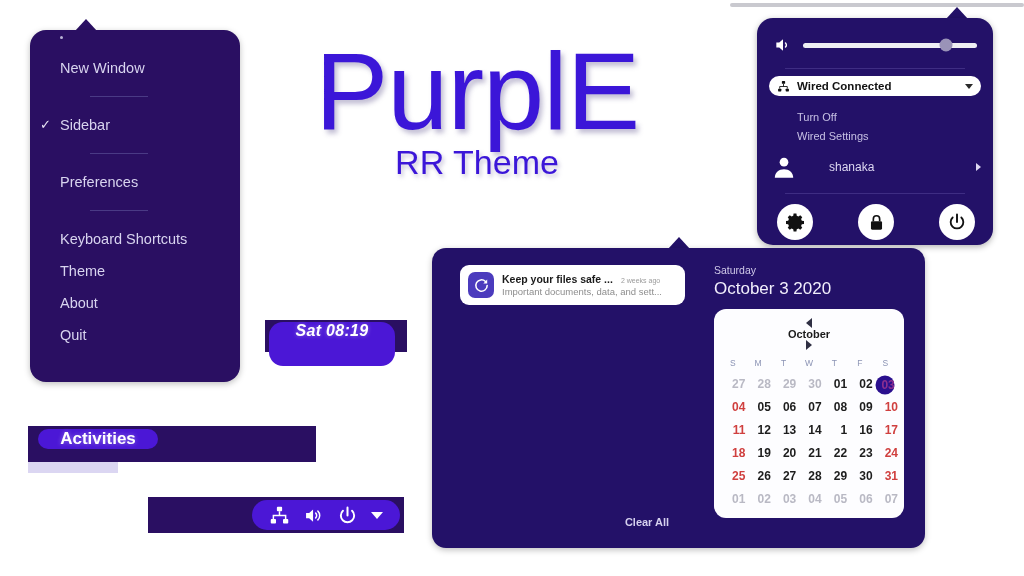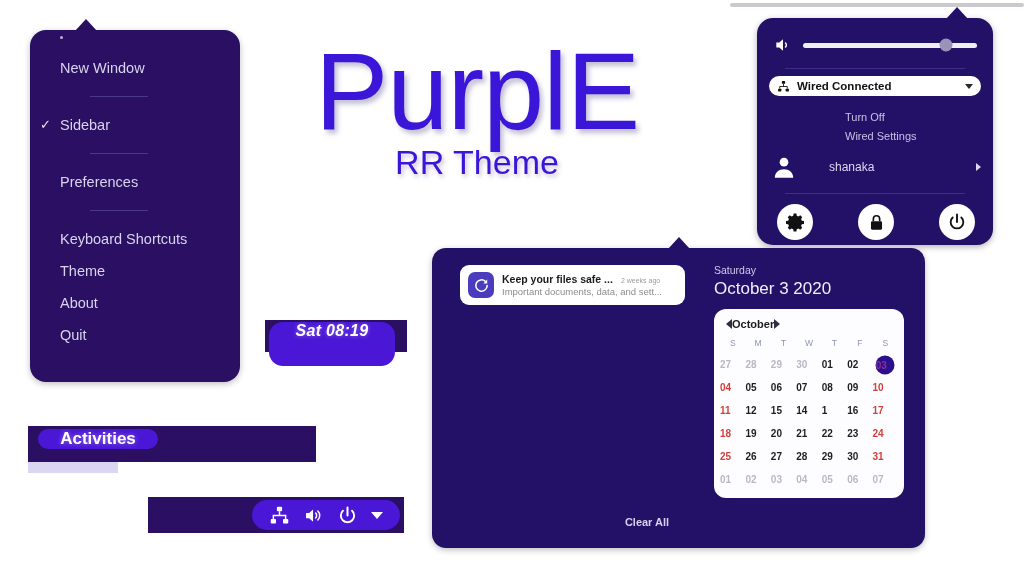--- a/index.html
+++ b/index.html
@@ -164,21 +164,20 @@
     border-left: 4px solid transparent;
     border-right: 4px solid transparent;
     border-top: 5px solid #2a2a2a;
   }
   .sub-action {
     position: absolute;
     left: 40px;
     font-size: 11px;
     color: #c6c0e4;
     white-space: nowrap;
-    margin-left: 48px;
   }
   #net-sub-1 { top: 93px; }
   #net-sub-2 { top: 112px; }
   #user-row {
     position: absolute;
     left: 14px; top: 132px;
     width: 210px; height: 34px;
     display: flex;
     align-items: center;
   }
@@ -389,20 +388,21 @@
     width: 190px;
     background: #fdfdff;
     border-radius: 12px;
     padding: 9px 6px 7px;
     box-sizing: border-box;
   }
   #cal-nav {
     display: flex;
     align-items: center;
     padding: 0 6px 5px;
+    flex-direction: column;
   }
   #cal-month {
     font-size: 11px;
     font-weight: bold;
     color: #1b1b1b;
   }
   .nav-tri-l {
     width: 0; height: 0;
     border-top: 5px solid transparent;
     border-bottom: 5px solid transparent;
@@ -419,22 +419,22 @@
     grid-template-columns: repeat(7, 1fr);
   }
   .cal-dow {
     text-align: center;
     font-size: 8.5px;
     color: #8b93b4;
     padding: 3px 0 5px;
   }
   .cal-day {
     position: relative;
-    text-align: left;
-    font-size: 10px;
+    text-align: right;
+    font-size: 12px;
     font-weight: bold;
     color: #1d1d1d;
     height: 23px;
     line-height: 23px;
   }
   .cal-day.weekend { color: #d0403f; }
   .cal-day.other { color: #b9b9c4; font-weight: bold; }
   .cal-day.today span {
     position: absolute;
     left: 50%; top: 50%;
@@ -634,21 +634,21 @@
           </div>
           <div class="cal-day weekend">04</div>
           <div class="cal-day">05</div>
           <div class="cal-day">06</div>
           <div class="cal-day">07</div>
           <div class="cal-day">08</div>
           <div class="cal-day">09</div>
           <div class="cal-day weekend">10</div>
           <div class="cal-day weekend">11</div>
           <div class="cal-day">12</div>
-          <div class="cal-day">15</div>
+          <div class="cal-day">13</div>
           <div class="cal-day">14</div>
           <div class="cal-day">1</div>
           <div class="cal-day">16</div>
           <div class="cal-day weekend">17</div>
           <div class="cal-day weekend">18</div>
           <div class="cal-day">19</div>
           <div class="cal-day">20</div>
           <div class="cal-day">21</div>
           <div class="cal-day">22</div>
           <div class="cal-day">23</div>

